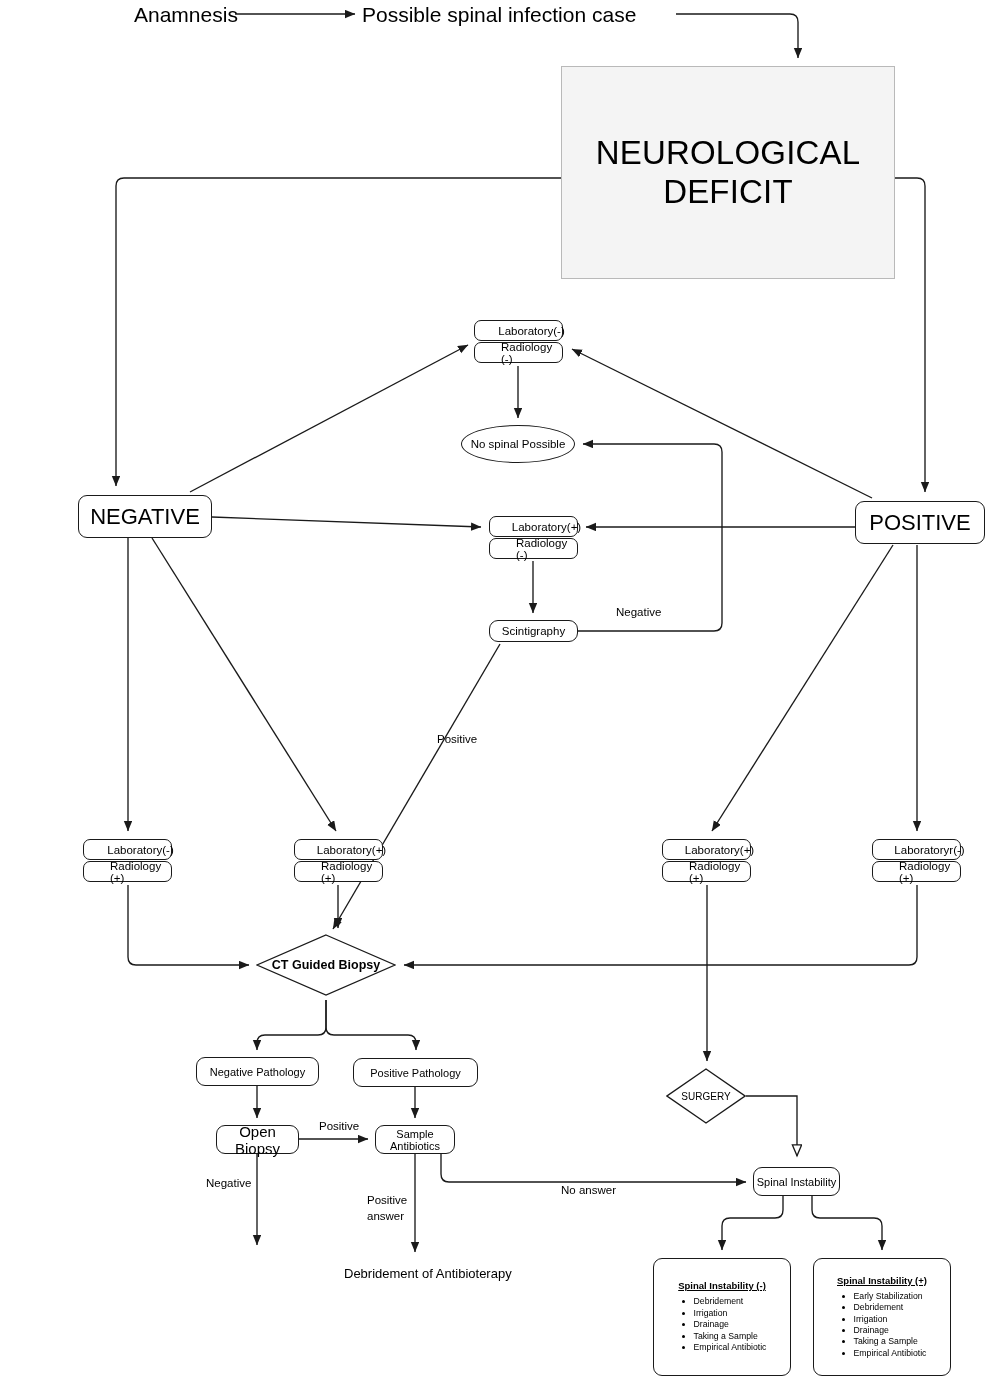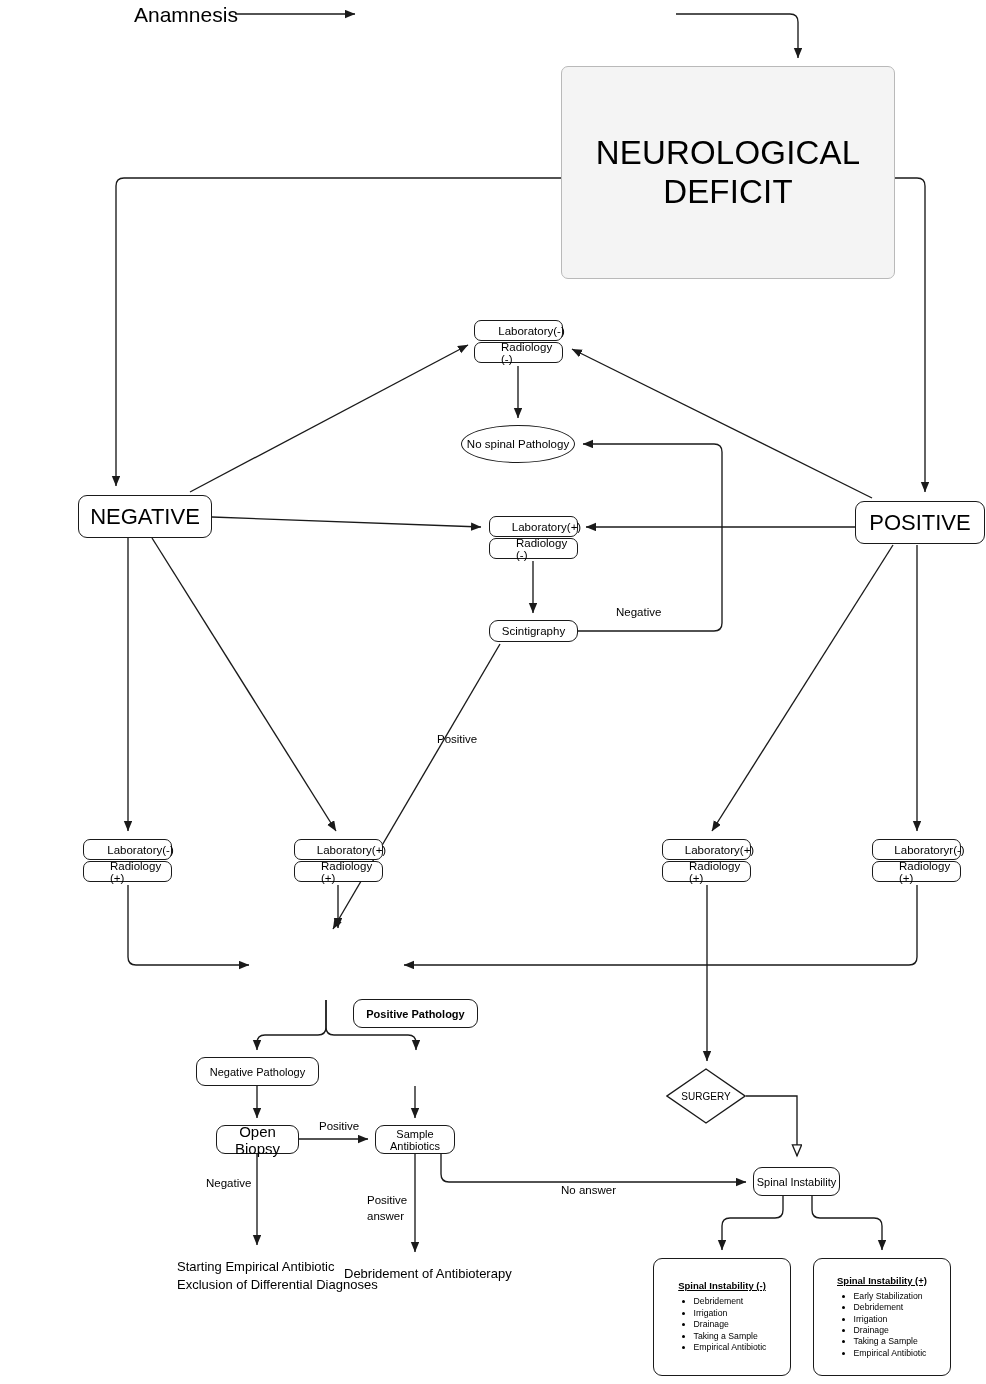--- a/index.html
+++ b/index.html
@@ -11,21 +11,21 @@
         text-align:center;background:#fff;border:1.4px solid #1a1a1a;}
   .rr{border-radius:9px;}
   .plain-text{position:absolute;background:transparent;border:none;white-space:pre;}
 
   
   .t-anamnesis{left:134px;top:3px;font-size:21px;}
   .t-possible{left:362px;top:3px;font-size:21px;}
 
   
   .n-deficit{left:561px;top:66px;width:334px;height:213px;background:#f4f4f4;border:1.3px solid #b9b9b9;
-             border-radius:7px;font-size:33px;line-height:1.18;flex-direction:column;letter-spacing:.2px;align-items:center;}
+             border-radius:0;font-size:33px;line-height:1.18;flex-direction:column;letter-spacing:.2px;align-items:center;}
 
   
   .n-negative{left:78px;top:495px;width:134px;height:43px;font-size:22px;}
   .n-positive{left:855px;top:501px;width:130px;height:43px;font-size:22px;}
 
   
   .pair{position:absolute;}
   .pair .cell{box-sizing:border-box;display:flex;align-items:center;justify-content:center;
               background:#fff;border:1.3px solid #1a1a1a;border-radius:7px;font-size:11.5px;height:21px;padding-left:26px;}
   .pair .cell + .cell{margin-top:1px;}
@@ -36,21 +36,21 @@
   .p-bl2{left:294px;top:839px;width:89px;}
   .p-br1{left:662px;top:839px;width:89px;}
   .p-br2{left:872px;top:839px;width:89px;}
 
   
   .n-nospinal{left:461px;top:425px;width:114px;height:38px;border-radius:50%;font-size:11.5px;}
 
   
   .n-scint{left:489px;top:620px;width:89px;height:22px;font-size:11.5px;}
   .n-negpath{left:196px;top:1057px;width:123px;height:29px;font-size:11px;}
-  .n-pospath{left:353px;top:999px;width:125px;height:29px;font-size:11px;font-weight:bold;}
+  .n-pospath{left:353px;top:1058px;width:125px;height:29px;font-size:11px;}
   .n-openb{left:216px;top:1125px;width:83px;height:29px;font-size:15px;}
   .n-startab{left:375px;top:1125px;width:80px;height:29px;font-size:11px;}
   .n-spinst{left:753px;top:1167px;width:87px;height:29px;font-size:11px;}
 
   
   .diamond{position:absolute;}
   .diamond .dlabel{position:absolute;left:0;top:0;width:100%;height:100%;display:flex;
                    align-items:center;justify-content:center;font-weight:bold;white-space:nowrap;}
   .d-ct{left:256px;top:934px;width:140px;height:62px;}
   .d-ct .dlabel{font-size:12.5px;}
@@ -152,20 +152,21 @@
       <path d="M441,1154 L441,1174 Q441,1182 449,1182 L746,1182" marker-end="url(#ah)"></path>
 
       <path d="M746,1096 L797,1096 L797,1156" marker-end="url(#ahopen)"></path>
 
       <path d="M783,1196 L783,1210 Q783,1218 775,1218 L730,1218 Q722,1218 722,1226 L722,1250" marker-end="url(#ah)"></path>
       <path d="M812,1196 L812,1210 Q812,1218 820,1218 L874,1218 Q882,1218 882,1226 L882,1250" marker-end="url(#ah)"></path>
     </g>
   </svg>
 
   <div class="plain-text t-anamnesis">Anamnesis</div>
+  <div class="plain-text t-possible">Possible spinal infection case</div>
 
   <div class="node n-deficit">
     <span>NEUROLOGICAL</span>
     <span>DEFICIT</span>
   </div>
 
   <div class="node rr n-negative">NEGATIVE</div>
   <div class="node rr n-positive">POSITIVE</div>
 
   <div class="pair p-labneg-radneg">
@@ -186,46 +187,50 @@
   </div>
   <div class="pair p-br1">
     <div class="cell">Laboratory(+)</div>
     <div class="cell">Radiology (+)</div>
   </div>
   <div class="pair p-br2">
     <div class="cell">Laboratoryr(-)</div>
     <div class="cell">Radiology (+)</div>
   </div>
 
-  <div class="node n-nospinal">No spinal Pathology</div>
+  <div class="node n-nospinal">No spinal Possible</div>
   <div class="node rr n-scint">Scintigraphy</div>
   <div class="node rr n-negpath">Negative Pathology</div>
   <div class="node rr n-pospath">Positive Pathology</div>
   <div class="node rr n-openb">Open Biopsy</div>
   <div class="node rr n-startab">Sample Antibiotics</div>
   <div class="node rr n-spinst">Spinal Instability</div>
 
+  <div class="diamond d-ct">
+    <svg width="140" height="62" viewBox="0 0 140 62">
+      <polygon points="70,1 139,31 70,61 1,31" fill="#fff" stroke="#1a1a1a" stroke-width="1.35"></polygon>
+    </svg>
+    <div class="dlabel">CT Guided Biopsy</div>
+  </div>
 
   <div class="diamond d-surgery">
     <svg width="80" height="56" viewBox="0 0 80 56">
       <polygon points="40,1 79,28 40,55 1,28" fill="#fff" stroke="#1a1a1a" stroke-width="1.35"></polygon>
     </svg>
     <div class="dlabel">SURGERY</div>
   </div>
 
   <div class="elabel l-negative1">Negative</div>
   <div class="elabel l-positive1">Positive</div>
   <div class="elabel l-positive2">Positive</div>
   <div class="elabel l-negative2">Negative</div>
   <div class="elabel l-posans term" style="font-size:11.5px;">Positive
 answer</div>
   <div class="elabel l-noanswer">No answer</div>
 
-  <div class="term t-starting">Starting Empirical Antibiotic
-Exclusion of Differential Diagnoses</div>
   <div class="term t-continuation">Debridement of Antibioterapy</div>
 
   <div class="node rr n-instneg">
     <div class="instbody">
       <div class="insttitle">Spinal Instability (-)</div>
       <ul class="instlist">
           <li>Debridement</li>
           <li>Irrigation</li>
           <li>Drainage</li>
           <li>Taking a Sample</li>

